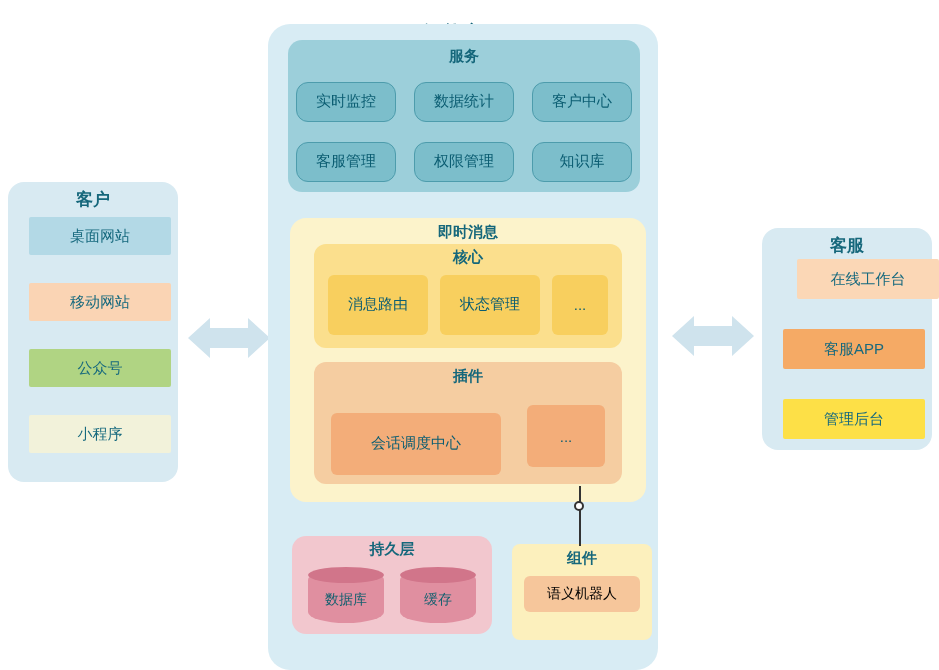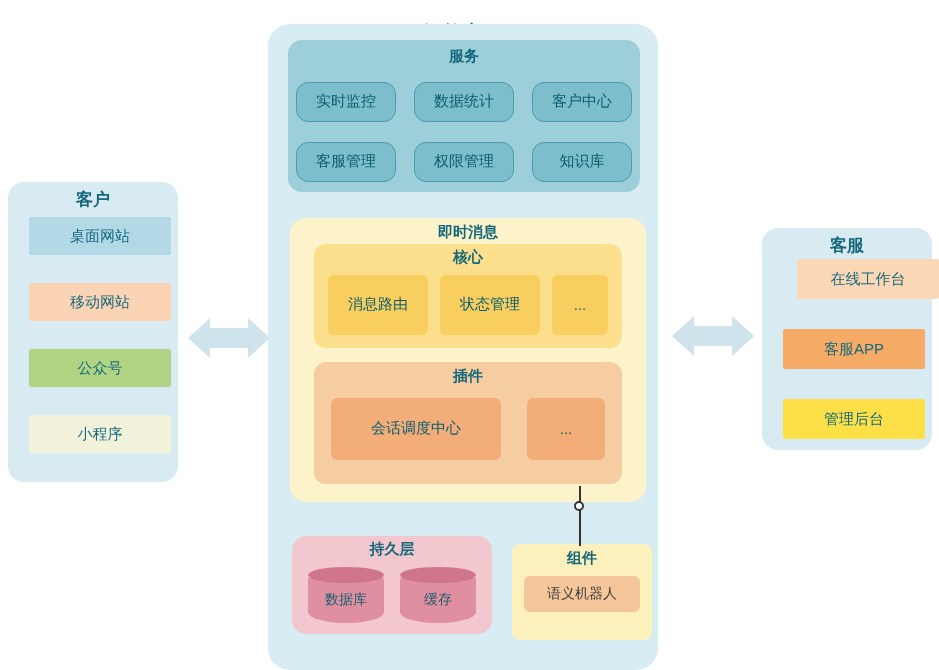--- a/index.html
+++ b/index.html
@@ -50,37 +50,37 @@
   .core-row { display:flex; justify-content:center; align-items:center; gap:12px; margin-top:8px; }
   .core-btn { height:60px; display:flex; align-items:center; justify-content:center;
               background:#f8cf5e; border-radius:6px; font-size:15px; color:#0b5d72; }
   .core-btn.w1 { width:100px; } .core-btn.w2 { width:100px; } .core-btn.w3 { width:56px; }
 
   .plugin-box { position:absolute; left:24px; top:144px; width:308px; height:122px;
                 background:#f5cda1; border-radius:12px; padding-top:4px; }
   .plugin-row { display:flex; justify-content:center; align-items:center; gap:26px; margin-top:12px; }
   .plugin-btn { height:62px; display:flex; align-items:center; justify-content:center;
                 background:#f3ad79; border-radius:6px; font-size:15px; color:#0b5d72; }
-  .plugin-btn.w1 { width:170px; } .plugin-btn.w2 { width:78px; }
+  .plugin-btn.w1 { width:170px;margin-top:15px; } .plugin-btn.w2 { width:78px; }
 
   .persist-box { position:absolute; left:24px; top:512px; width:200px; height:98px;
                  background:#f2c7ce; border-radius:14px; padding-top:3px; }
   .cyl-row { display:flex; justify-content:center; gap:16px; margin-top:10px; }
   .cylinder { position:relative; width:76px; height:54px; background:#e08fa0;
               border-radius:38px / 11px; }
   .cylinder::before { content:""; position:absolute; left:0; top:-2px; width:76px; height:16px;
                       background:#d1758a; border-radius:50%; }
   .cyl-label { position:absolute; left:0; right:0; top:22px; text-align:center;
                font-size:14px; color:#14606f; }
 
   .component-box { position:absolute; left:244px; top:520px; width:140px; height:96px;
                    background:#fcf0bd; border-radius:8px; padding-top:4px; }
   .component-btn { width:116px; height:36px; margin:8px auto 0; display:flex; align-items:center;
                    justify-content:center; background:#f6c69b; border-radius:6px;
-                   font-size:14px; color:#404040; }
+                   font-size:14px; color:#000000; }
 
   
   .connector-line { position:absolute; left:579px; top:486px; width:2px; height:60px; background:#333; }
   .connector-circle { position:absolute; left:574px; top:501px; width:10px; height:10px;
                       border:2px solid #333; border-radius:50%; background:#fff; }
 
   
   .arrow { position:absolute; }
   .arrow polygon { fill:#cfe3ed; }
   .arrow-left  { left:188px; top:314px; }

